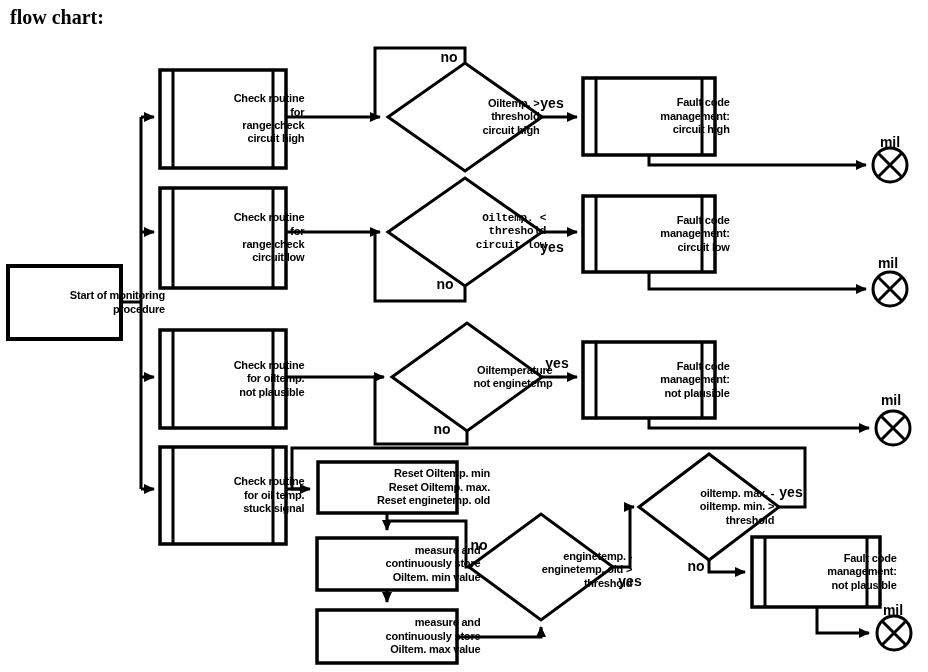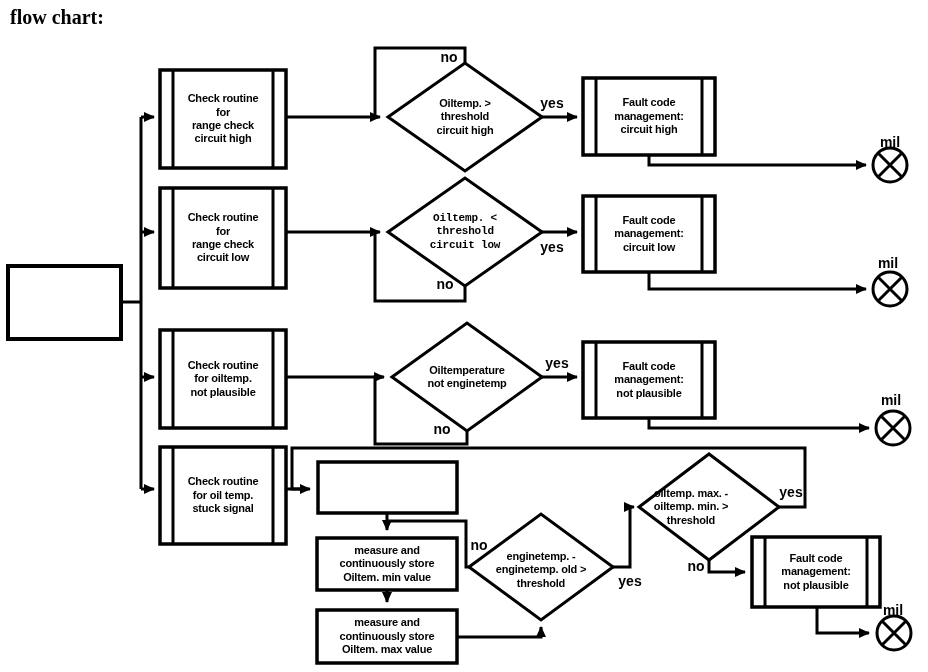--- a/index.html
+++ b/index.html
@@ -1,21 +1,21 @@
 <!DOCTYPE html>
 <html><head>
 <meta charset="utf-8">
 <style>
   html,body{margin:0;padding:0;background:#fff;}
   #page{position:relative;width:928px;height:672px;background:#fff;overflow:hidden;
         font-family:"Liberation Sans",sans-serif;}
   #diagram-svg{position:absolute;left:0;top:0;}
   .lbl{position:absolute;display:flex;align-items:center;justify-content:center;
-       text-align:center;color:#000;font-weight:bold;font-size:11px;line-height:1.22;
-       white-space:pre-line;letter-spacing:-0.2px;}
+       text-align:right;color:#000;font-weight:bold;font-size:11px;line-height:1.22;
+       white-space:pre-line;letter-spacing:-0.2px;margin-left:46px;}
   .edge-lbl{position:absolute;display:flex;align-items:center;justify-content:center;
        color:#000;font-weight:bold;font-size:14px;white-space:nowrap;}
   #page-title{position:absolute;left:10px;top:6px;color:#000;
        font-family:"Liberation Serif",serif;font-weight:bold;font-size:20px;text-align:right;}
 </style>
 </head>
 <body>
 
 <div id="page">
 
@@ -126,20 +126,21 @@
         <circle cx="893" cy="428" r="17"></circle>
           <path d="M881,416 L905,440 M881,440 L905,416"></path>
       </g>
       <g>
         <circle cx="894" cy="633" r="17"></circle>
           <path d="M882,621 L906,645 M882,645 L906,621"></path>
       </g>
     </g>
   </svg>
 
+  <div class="lbl" style="left:10px;top:268px;width:109px;height:69px;">Start of monitoring procedure</div>
   <div class="lbl" style="left:175px;top:72px;width:96px;height:94px;">Check routine
 for
 range check
 circuit high</div>
   <div class="lbl" style="left:175px;top:190px;width:96px;height:96px;">Check routine
 for
 range check
 circuit low</div>
   <div class="lbl" style="left:175px;top:332px;width:96px;height:94px;">Check routine
 for oiltemp.
@@ -169,20 +170,23 @@
   <div class="lbl" style="left:598px;top:198px;width:102px;height:72px;">Fault code
 management:
 circuit low</div>
   <div class="lbl" style="left:598px;top:344px;width:102px;height:72px;">Fault code
 management:
 not plausible</div>
   <div class="lbl" style="left:767px;top:539px;width:98px;height:66px;">Fault code
 management:
 not plausible</div>
 
+  <div class="lbl" style="left:320px;top:464px;width:135px;height:47px;">Reset Oiltemp. min
+Reset Oiltemp. max.
+Reset enginetemp. old</div>
   <div class="lbl" style="left:319px;top:540px;width:136px;height:48px;">measure and
 continuously store
 Oiltem. min value</div>
   <div class="lbl" style="left:319px;top:612px;width:136px;height:49px;">measure and
 continuously store
 Oiltem. max value</div>
 
   <div class="edge-lbl" style="left:434px;top:49px;width:30px;height:15px;">no</div>
   <div class="edge-lbl" style="left:534px;top:95px;width:36px;height:15px;">yes</div>
   <div class="edge-lbl" style="left:430px;top:276px;width:30px;height:15px;">no</div>

